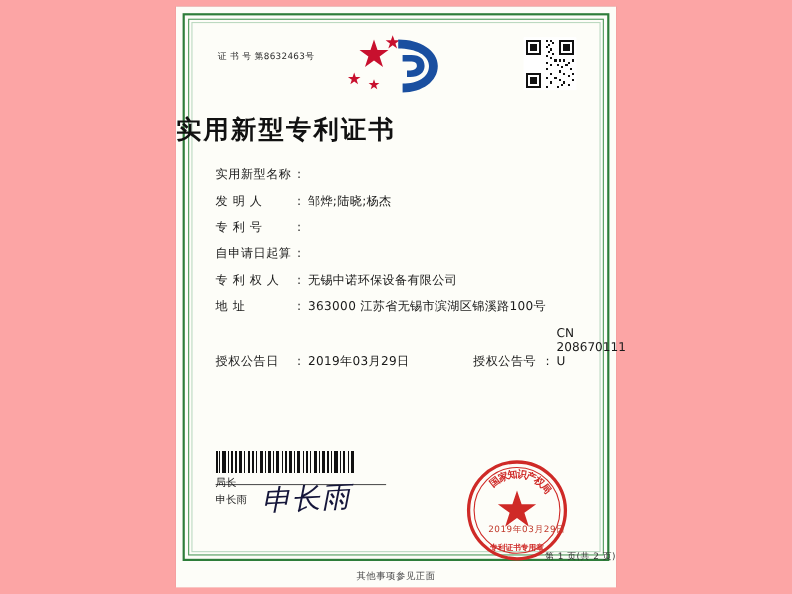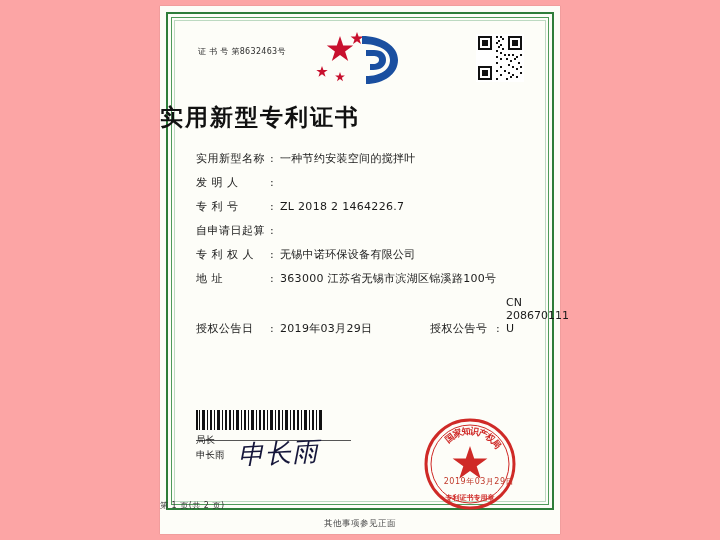--- a/index.html
+++ b/index.html
@@ -217,21 +217,21 @@
     font-size: 8px;
     color: #c0392b;
     letter-spacing: 0.5px;
   }
   
   .page-footer {
     position: absolute;
     left: 0;
     top: 494px;
     width: 400px;
-    text-align: left;
+    text-align: right;
     font-size: 8px;
     color: #333;
     letter-spacing: 0.5px;
   }
   .below-note {
     position: absolute;
     left: 0;
     top: 518px;
     width: 720px;
     text-align: center;
@@ -330,30 +330,29 @@
       </svg>
     </div>
 
     <div class="main-title">实用新型专利证书</div>
     <div class="title-rule"></div>
 
     <div class="fields">
       <div class="row">
         <span class="label">实用新型名称</span>
         <span class="colon">:</span>
-        <span class="value">一种节约安装空间的搅拌叶</span>
       </div>
       <div class="row">
         <span class="label">发 明 人</span>
         <span class="colon">:</span>
+        <span class="value">邹烨;陆晓;杨杰</span>
       </div>
       <div class="row">
         <span class="label">专 利 号</span>
         <span class="colon">:</span>
-        <span class="value">ZL 2018 2 1464226.7</span>
       </div>
       <div class="row">
         <span class="label">自申请日起算</span>
         <span class="colon">:</span>
       </div>
       <div class="row">
         <span class="label">专 利 权 人</span>
         <span class="colon">:</span>
         <span class="value">无锡中诺环保设备有限公司</span>
       </div>

